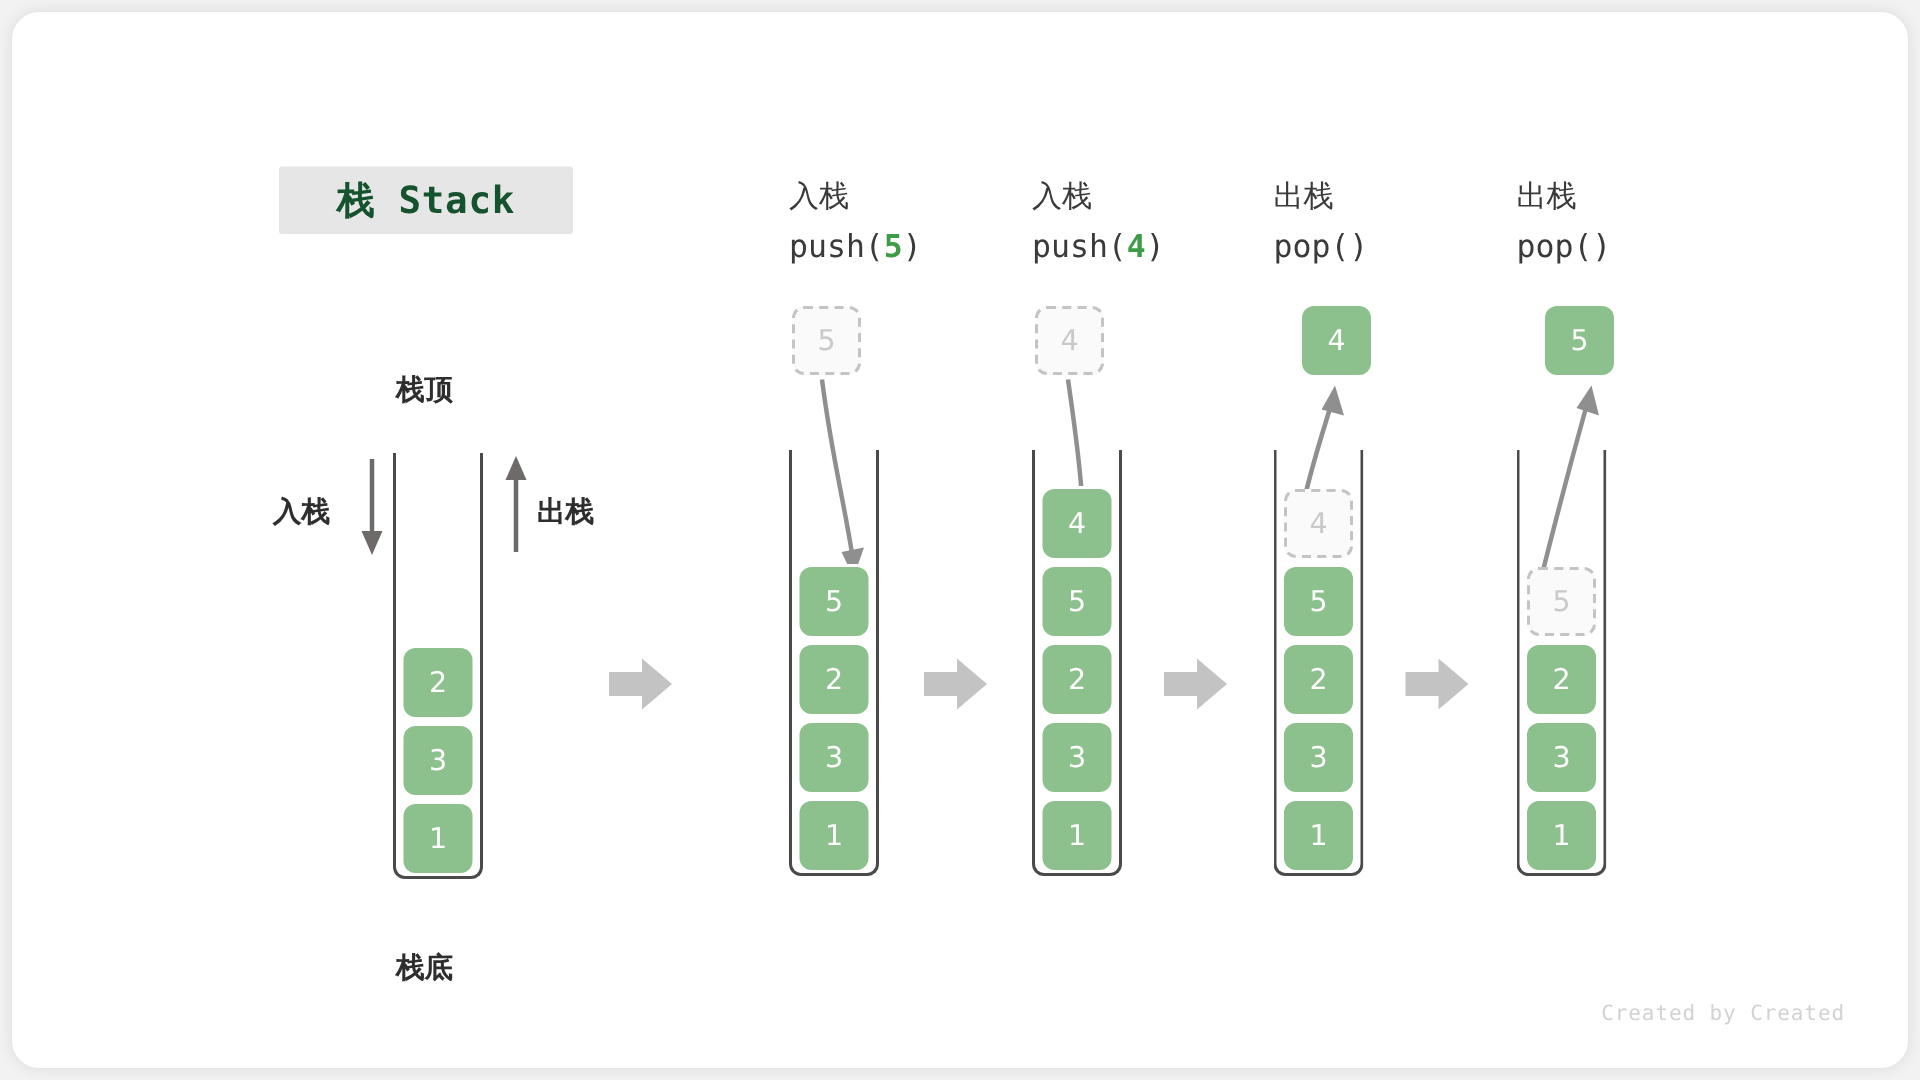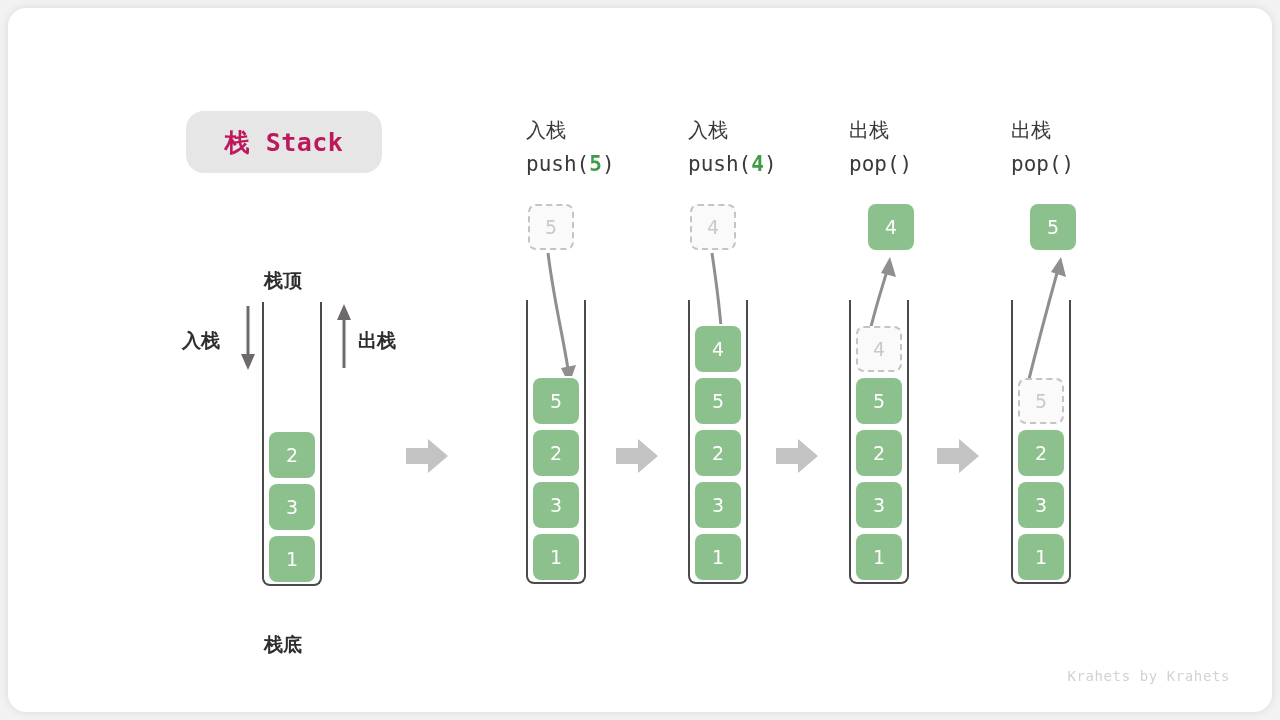--- a/index.html
+++ b/index.html
@@ -15,26 +15,26 @@
     width: 1264px; height: 704px;
     background: #ffffff;
     border-radius: 18px;
     box-shadow: 0 0 10px rgba(0,0,0,0.10);
   }
   .abs { position: absolute; }
 
   
   #title-chip {
     left: 178px; top: 103px;
-    width: 196px; height: 62px;
+    width: 196px; height: 45px;
     background: #e6e6e6;
-    border-radius: 18px;
+    border-radius: 2px;
     display: flex; align-items: center; justify-content: center;
     font-family: "DejaVu Sans Mono", "Liberation Mono", monospace;
-    font-size: 25px; font-weight: bold; color: #be185d;
+    font-size: 25px; font-weight: bold; color: #14532d;
     letter-spacing: 0.5px;
   }
 
   
   .cn-label {
     font-family: "DejaVu Sans", "Liberation Sans", sans-serif;
     font-size: 19px; font-weight: bold; color: #2e2e2e;
     white-space: nowrap;
   }
   .col-head {
@@ -90,21 +90,21 @@
 </style>
 </head>
 <body>
 
 <div id="canvas">
 
   <div class="abs" id="title-chip">栈 Stack</div>
 
   <div class="abs" style="left:176px; top:236px;">
 
-    <div class="abs cn-label" style="left:80px; top:24px;">栈顶</div>
+    <div class="abs cn-label" style="left:80px; top:3px;">栈顶</div>
 
     <div class="abs cn-label" style="left:-2px; top:84px;">入栈</div>
     <svg class="abs" width="20" height="70" style="left:54px; top:62px;">
       <line x1="10" y1="0" x2="10" y2="52" stroke="#6e6a6a" stroke-width="3"></line>
       <polygon points="10,64 3,48 17,48" fill="#6e6a6a"></polygon>
     </svg>
 
     <svg class="abs" width="20" height="70" style="left:150px; top:58px;">
       <line x1="10" y1="66" x2="10" y2="14" stroke="#6e6a6a" stroke-width="3"></line>
       <polygon points="10,2 3,18 17,18" fill="#6e6a6a"></polygon>
@@ -223,15 +223,15 @@
     </svg>
 
     <div class="abs stack-box" style="left:0px; top:187px; height:284px;"></div>
 
     <div class="cell ghost" style="left:7px; top:265px;">5</div>
     <div class="cell filled" style="left:7px; top:317px;">2</div>
     <div class="cell filled" style="left:7px; top:369px;">3</div>
     <div class="cell filled" style="left:7px; top:421px;">1</div>
   </div>
 
-  <div class="abs" id="footer">Krahets by Krahets</div>
+  <div class="abs" id="footer">Created by Created</div>
 
 </div>
 
 </body></html>

